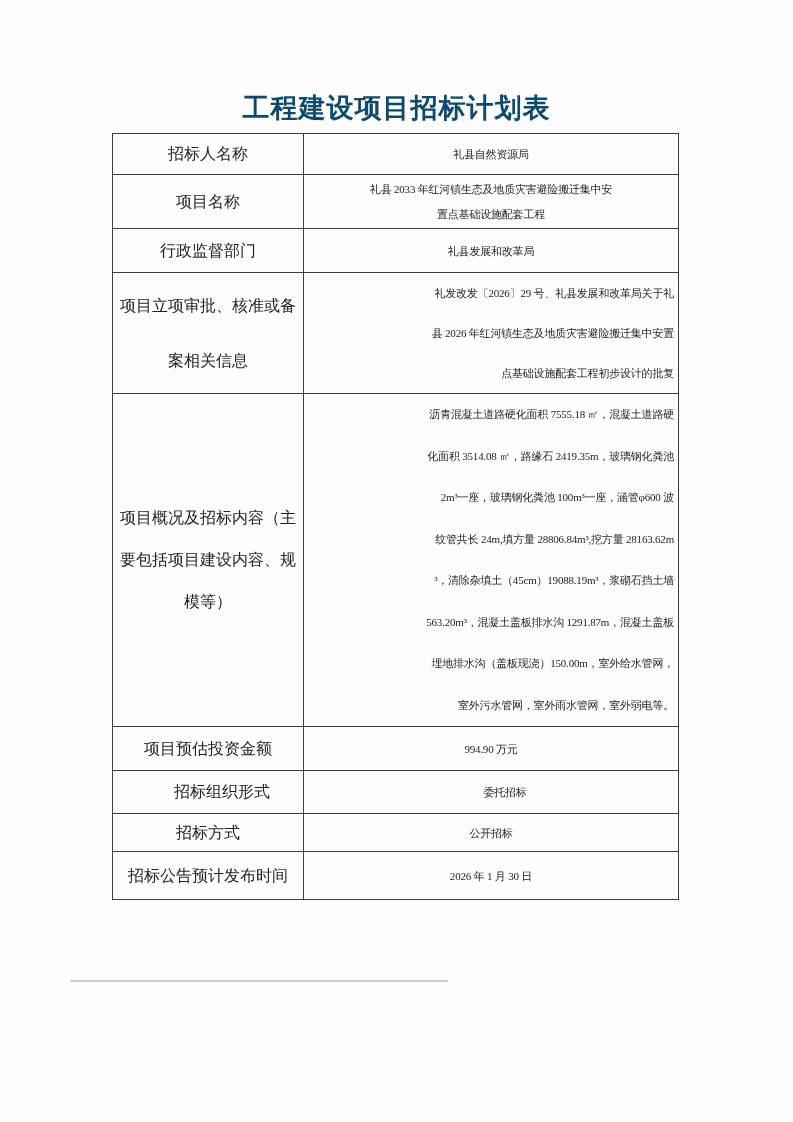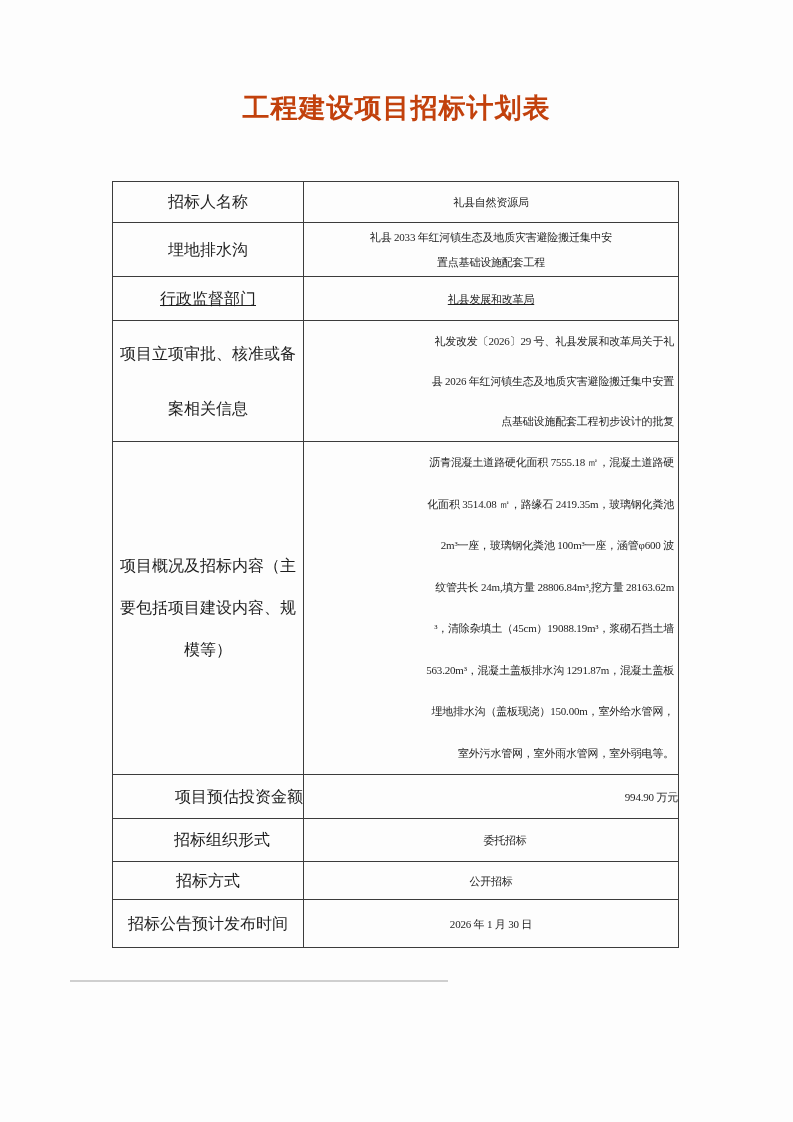--- a/index.html
+++ b/index.html
@@ -25,53 +25,52 @@
   .title {
     position: absolute;
     top: 90px;
     left: 0;
     width: 100%;
     margin: 0;
     text-align: center;
     font-size: 27px;
     font-weight: 700;
     letter-spacing: 1px;
-    color: #c2410c;
+    color: #0c4a6e;
   }
   table.plan-table {
     position: absolute;
     top: 133px;
     left: 112px;
     width: 566px;
     border-collapse: collapse;
     table-layout: fixed;
-    margin-top: 48px;
   }
   .plan-table td {
     border: 1.6px solid var(--border);
     padding: 0;
     vertical-align: middle;
     text-align: center;
     font-size: 16px;
     color: var(--text);
   }
   .label-cell { width: 191px; padding: 0 2px; }
   .value-cell { width: 375px; padding: 0 2px; overflow: hidden; }
   .value-cell .line { font-size: 11px; letter-spacing: -0.2px; white-space: nowrap; }
   .value-cell.left { text-align: right; padding: 0 4px 0 11px; }
   .line { line-height: 24px; }
 
   
   .row-0  td { height: 41px; }
   .row-1  td { height: 54px; }
-  .row-2  td { height: 44px; text-decoration: underline; }
+  .row-2  td { height: 44px; }
   .row-3  td { height: 121px; }
   .row-4  td { height: 332px; }
   .row-5  td { height: 43px; }
-  .row-6  td { height: 44px; text-align: right; }
+  .row-6  td { height: 44px; }
   .row-7  td { height: 43px; padding-left: 28px; }
   .row-8  td { height: 38px; }
   .row-9  td { height: 48px; }
   .row-10 td { height: 36px; }
 
   .row-1 .value-cell .line { line-height: 25px; }
   .row-3 .label-cell .line { line-height: 55px; }
   .row-3 .value-cell .line { line-height: 40px; }
   .row-4 .label-cell .line { line-height: 42px; }
   .row-4 .value-cell .line { line-height: 41.5px; }
@@ -97,21 +96,21 @@
         <tr class="row row-0">
           <td class="label-cell">
             <div class="line">招标人名称</div>
           </td>
           <td class="value-cell">
             <div class="line">礼县自然资源局</div>
           </td>
         </tr>
         <tr class="row row-1">
           <td class="label-cell">
-            <div class="line">埋地排水沟</div>
+            <div class="line">项目名称</div>
           </td>
           <td class="value-cell">
             <div class="line">礼县 2033 年红河镇生态及地质灾害避险搬迁集中安</div>
             <div class="line">置点基础设施配套工程</div>
           </td>
         </tr>
         <tr class="row row-2">
           <td class="label-cell">
             <div class="line">行政监督部门</div>
           </td>

